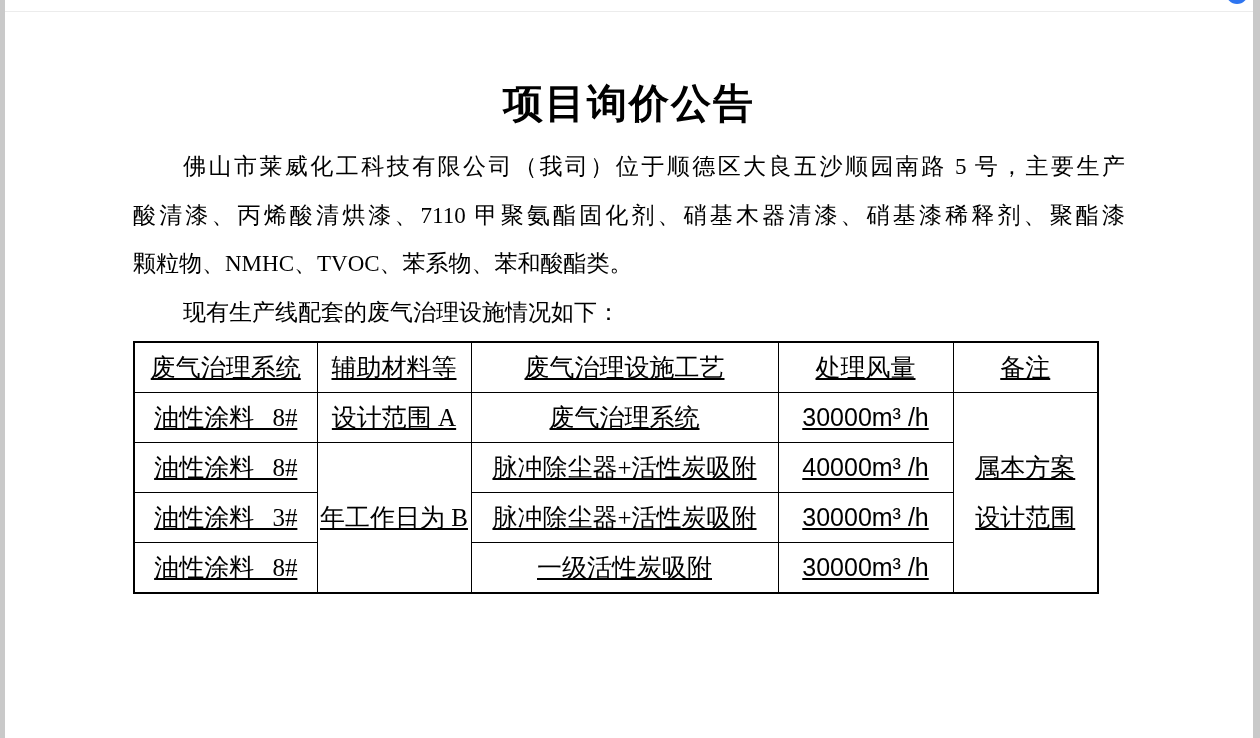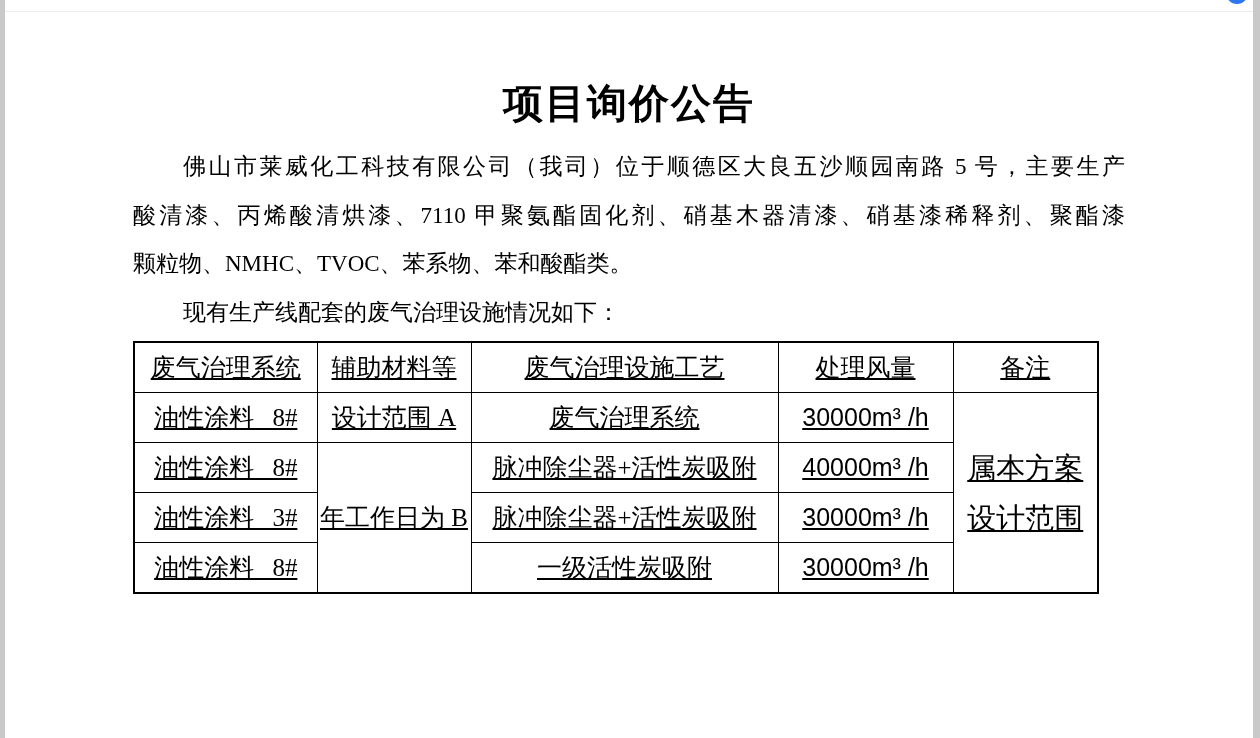--- a/index.html
+++ b/index.html
@@ -31,21 +31,21 @@
   table.wtable{
     border-collapse:collapse;margin-top:4px;table-layout:fixed;width:964px;
     border:2px solid #000;
   }
   .wtable th,.wtable td{
     border:1px solid #000;text-align:center;vertical-align:middle;
     font-size:25px;font-weight:normal;height:49px;padding:0;overflow:hidden;text-decoration:underline;
   }
   .syscell{word-spacing:12px}
   .af{font-family:"Liberation Sans","DejaVu Sans",sans-serif;font-size:24px}
-  .remark div{line-height:50px;font-size:29px}
+  .remark div{line-height:50px;font-size:25px}
 </style>
 </head>
 <body>
 
 <div class="edge edge-left"></div>
 <div class="edge edge-right"></div>
 <div class="topline"></div>
 <div class="fab"></div>
 
 <div class="doc">

